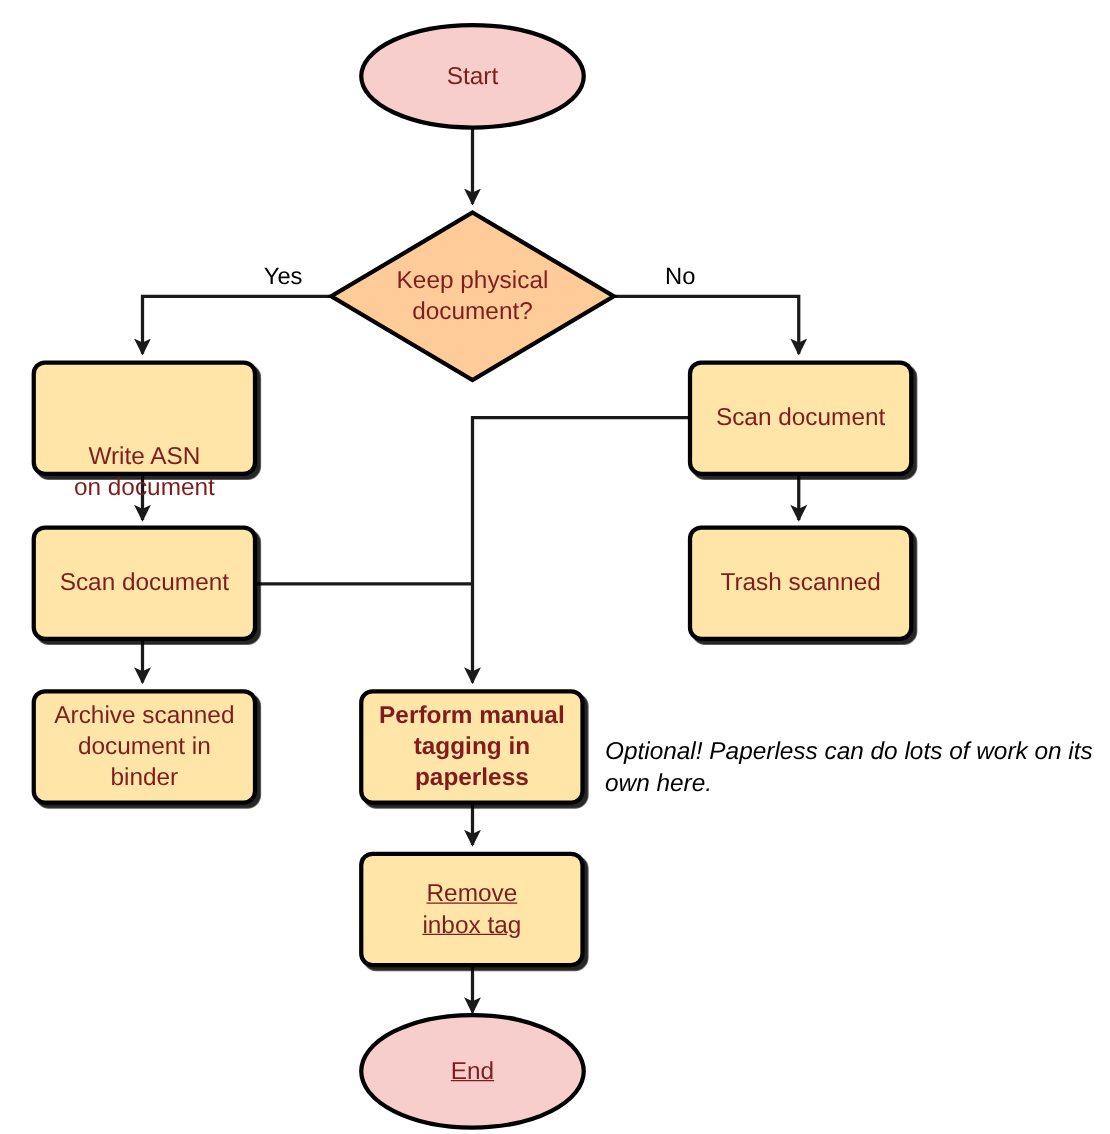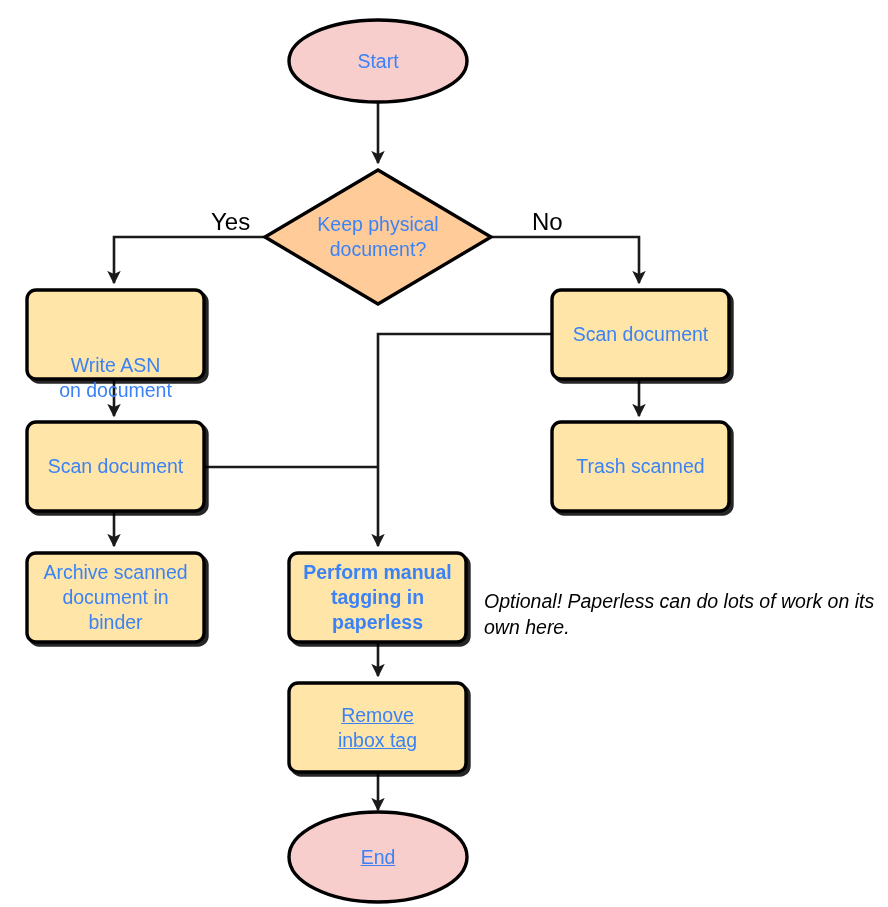--- a/index.html
+++ b/index.html
@@ -19,30 +19,30 @@
     left: 0; top: 0;
     width: 888px;
     height: 907px;
   }
   .node-label {
     position: absolute;
     display: flex;
     align-items: center;
     justify-content: center;
     text-align: center;
-    color: #3b82f6;
+    color: #7f1d1d;
     font-size: 19.5px;
     line-height: 25px;
     white-space: pre-line;
     pointer-events: none;
   }
   .edge-label {
     position: absolute;
     color: #000000;
-    font-size: 24px;
+    font-size: 19px;
     line-height: 22px;
     white-space: nowrap;
   }
   .note-text {
     position: absolute;
     color: #000000;
     font-size: 19.5px;
     line-height: 26px;
     font-style: italic;
     width: 410px;

